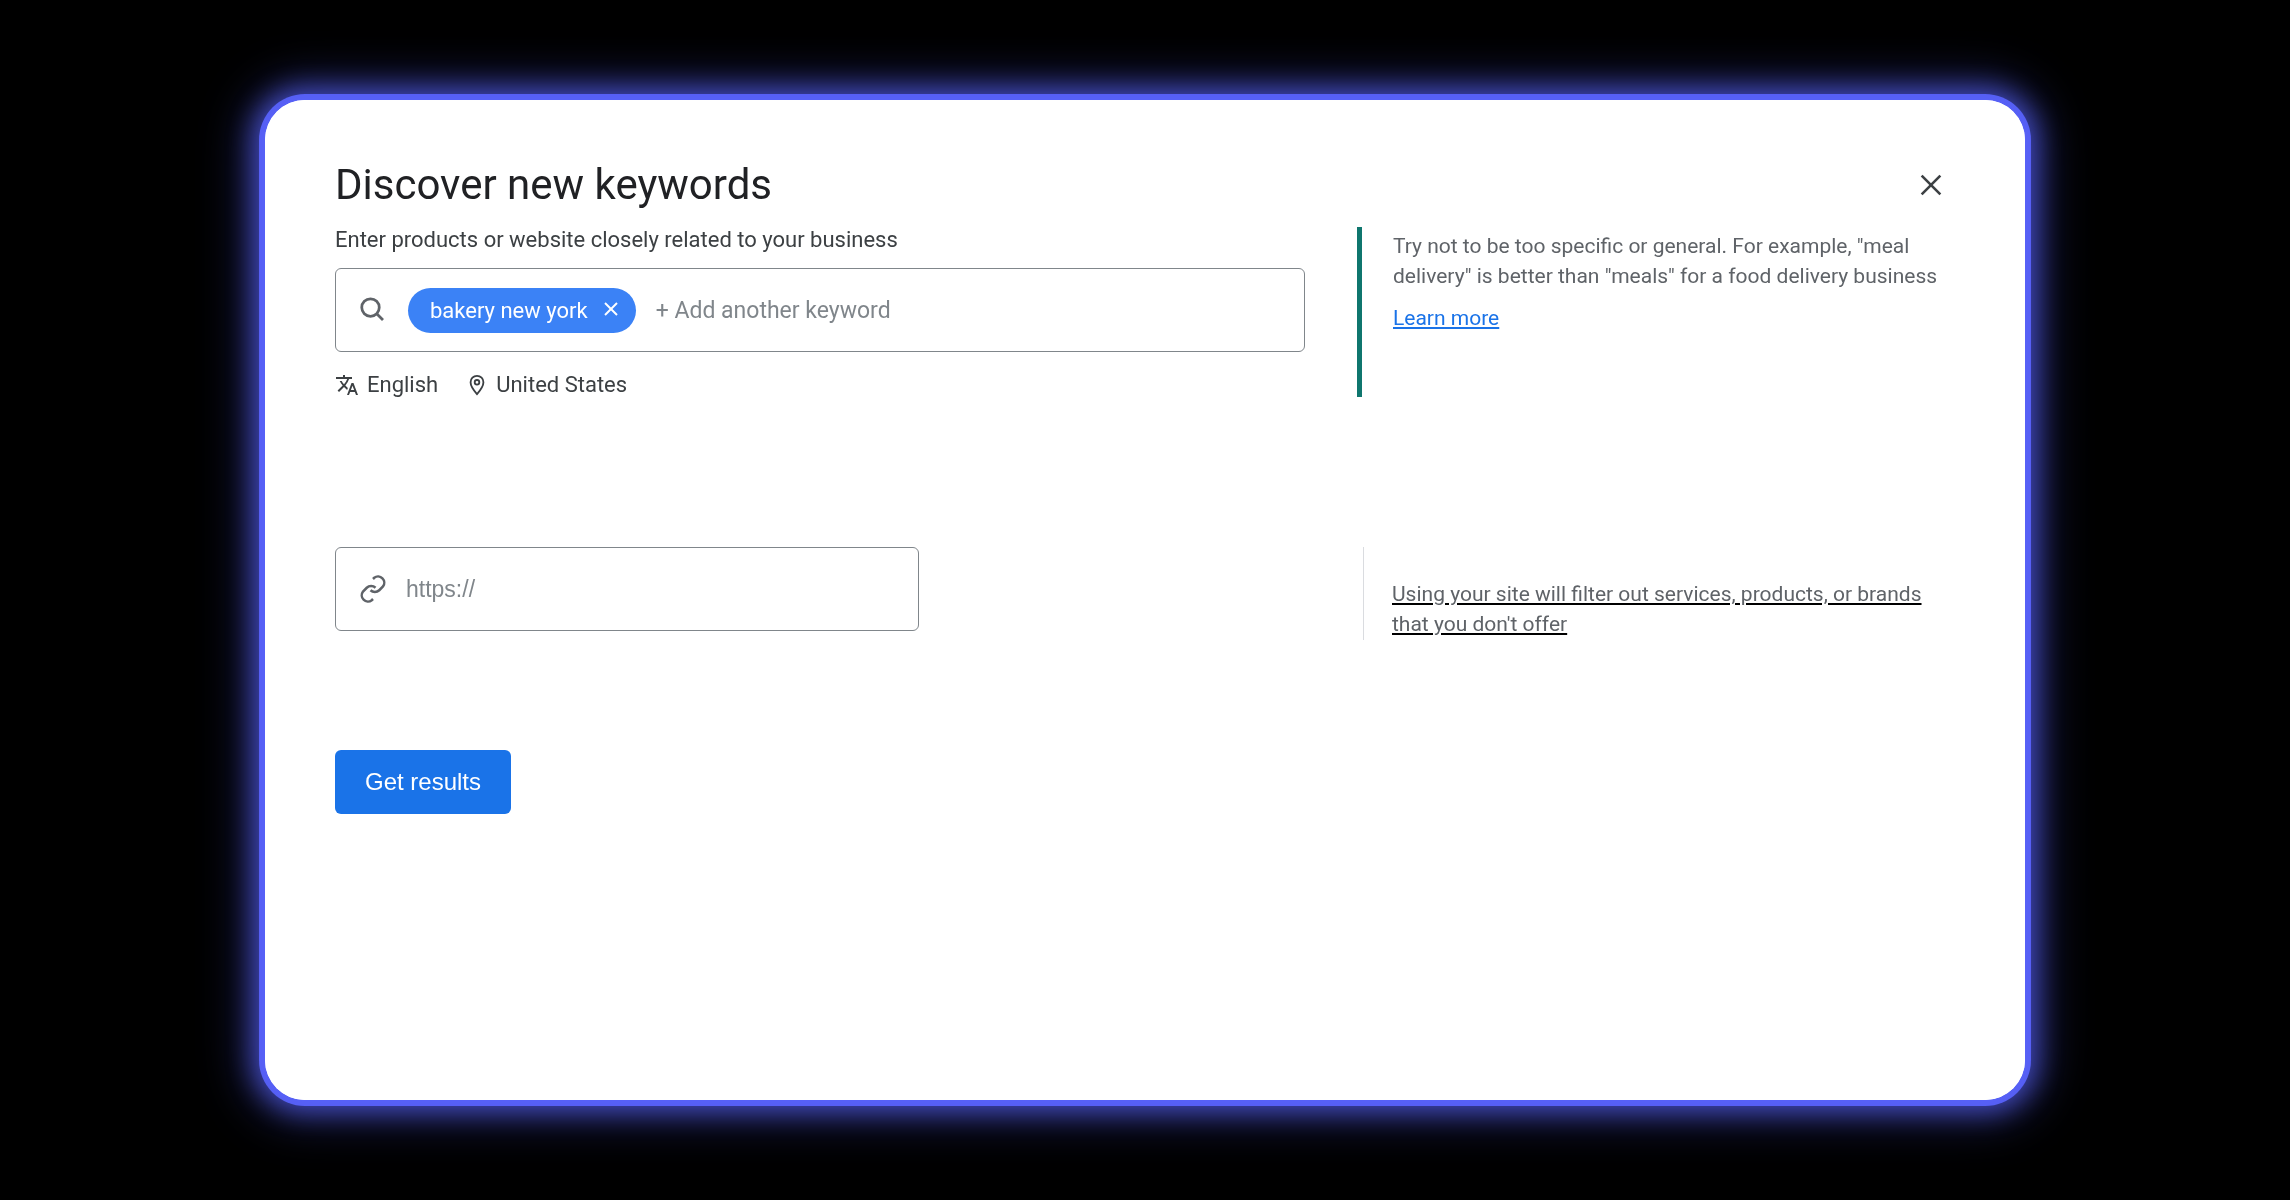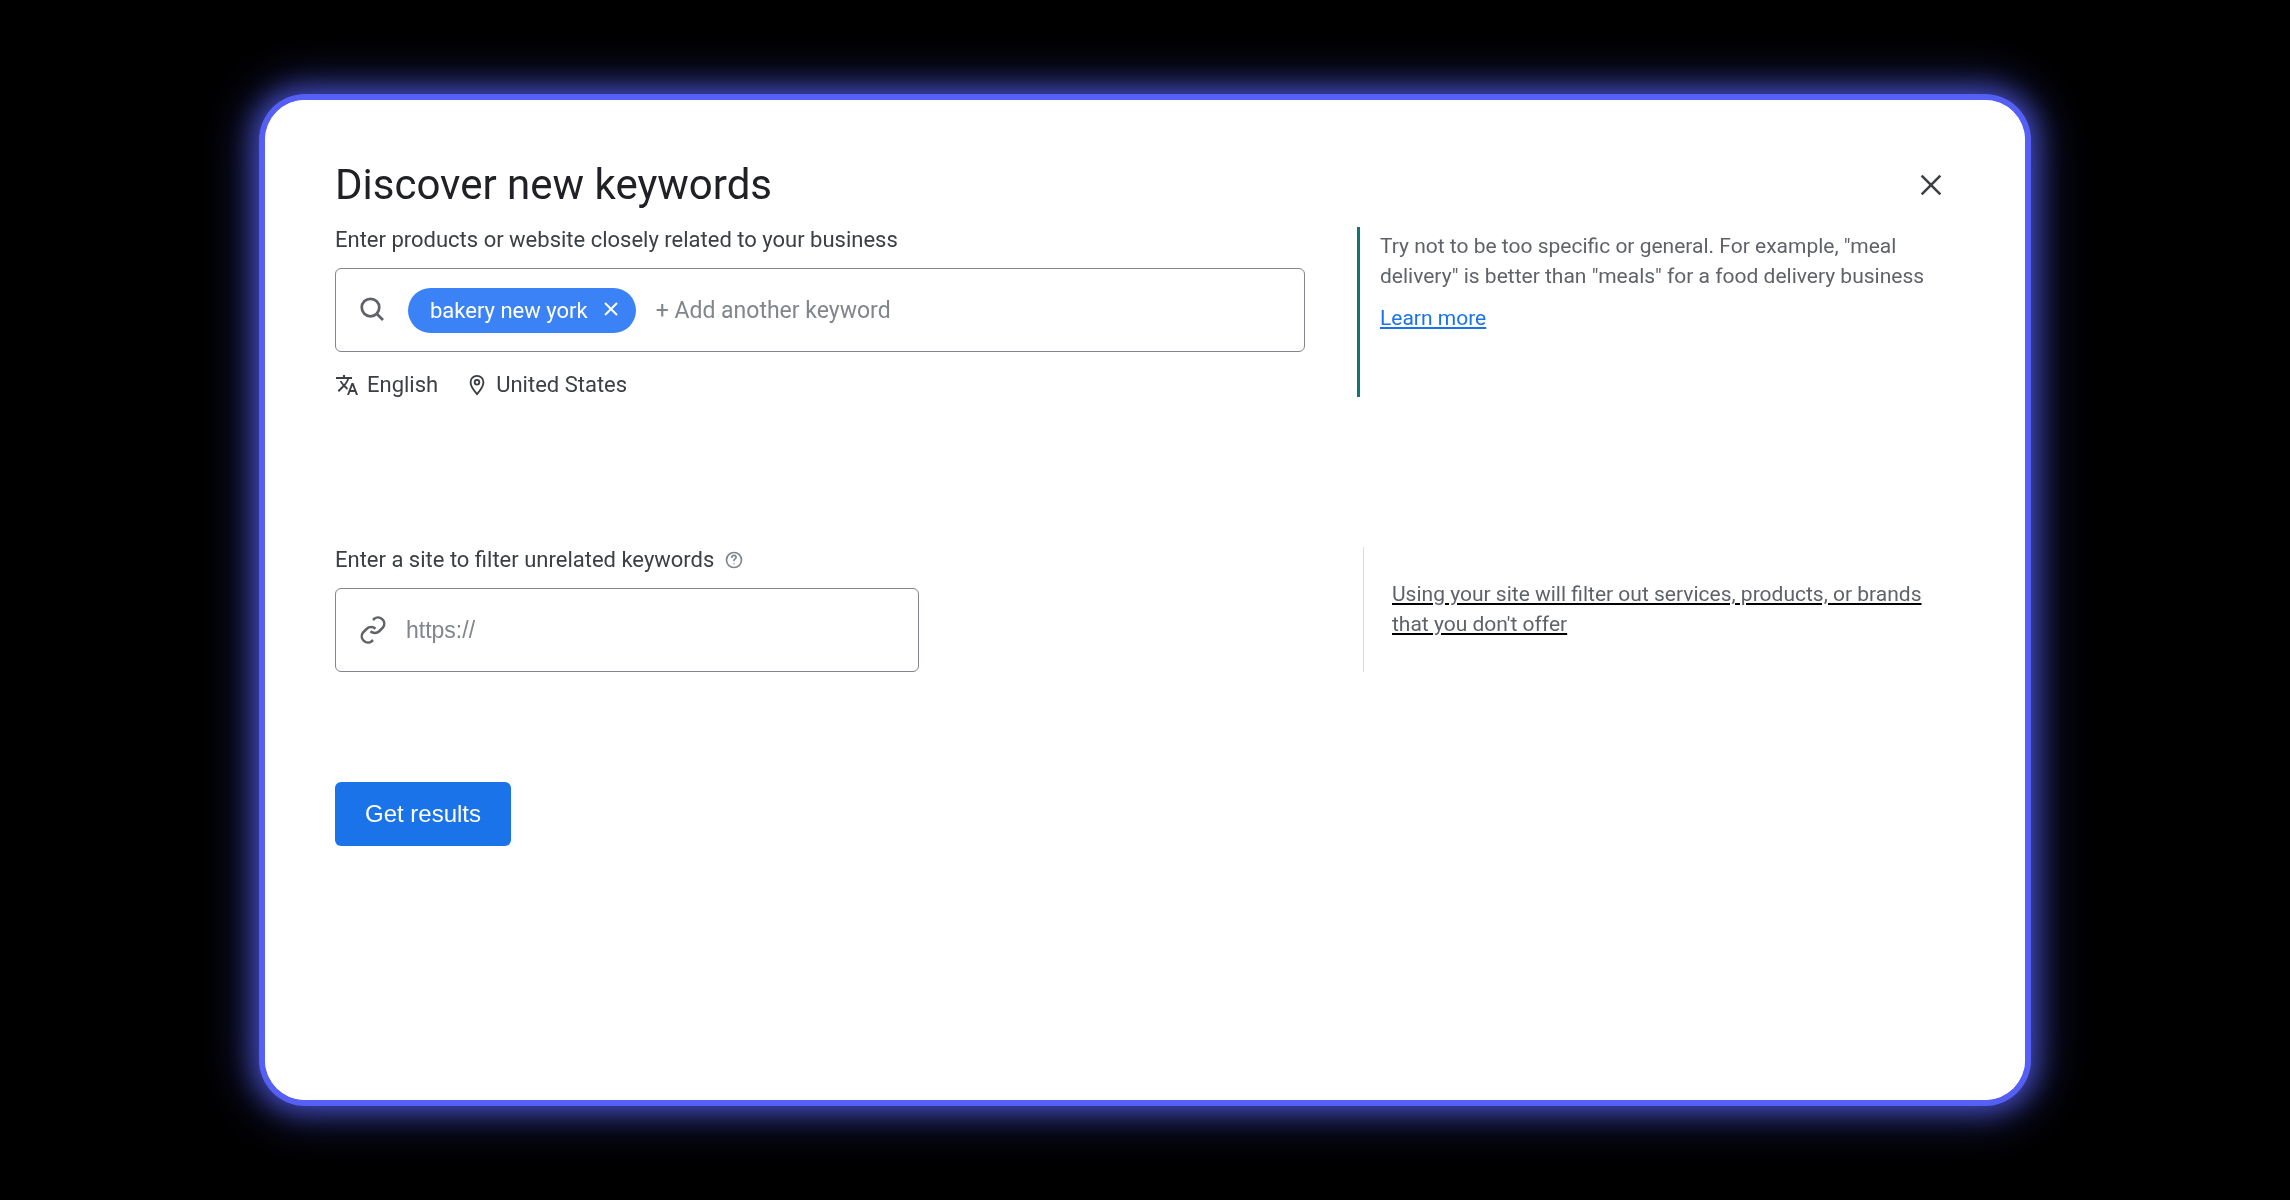--- a/index.html
+++ b/index.html
@@ -84,22 +84,22 @@
     height: 4px;
     background: #1a73e8;
   }
   .columns {
     display: flex;
     gap: 52px;
   }
   .left { flex: 0 0 970px; }
   .right {
     flex: 1;
-    border-left: 3px solid #0f766e;
-    padding-left: 20px;
+    border-left: 5px solid #0f766e;
+    padding-left: 31px;
     padding-top: 4px;
   }
   .label {
     font-size: 22px;
     color: #3c4043;
     margin-bottom: 16px;
     display: flex;
     align-items: center;
     gap: 10px;
   }
@@ -254,28 +254,20 @@
         </div>
       </div>
       <div class="right">
         <div class="tip">Try not to be too specific or general. For example, "meal delivery" is better than "meals" for a food delivery business</div>
         <a class="learn-more">Learn more</a>
       </div>
     </div>
 
     <div class="section2">
       <div>
-        <div class="label">
-          <span>Enter a site to filter unrelated keywords</span>
-          <svg width="20" height="20" viewBox="0 0 24 24" fill="none" stroke="#80868b" stroke-width="2">
-              <circle cx="12" cy="12" r="9"></circle>
-              <path d="M9.5 9a2.5 2.5 0 015 0c0 1.5-2.5 2-2.5 3.5" stroke-linecap="round"></path>
-              <circle cx="12" cy="16.5" r="0.8" fill="#80868b" stroke="none"></circle>
-            </svg>
-        </div>
         <div class="site-box">
           <svg width="30" height="30" viewBox="0 0 24 24" fill="none" stroke="#5f6368" stroke-width="2">
               <path d="M10 13a5 5 0 007 0l3-3a5 5 0 00-7-7l-1 1"></path>
               <path d="M14 11a5 5 0 00-7 0l-3 3a5 5 0 007 7l1-1"></path>
             </svg>
           <input class="site-input" placeholder="https://" style="">
         </div>
       </div>
       <div class="right2">
         <div class="tip">Using your site will filter out services, products, or brands that you don't offer</div>

